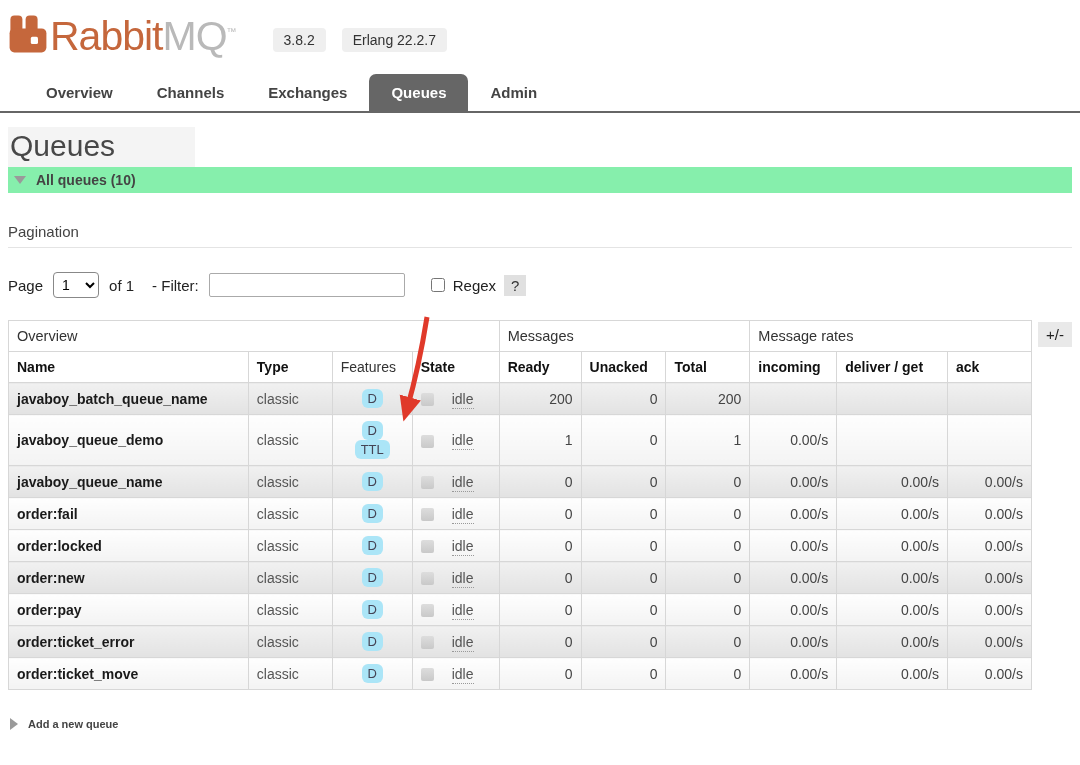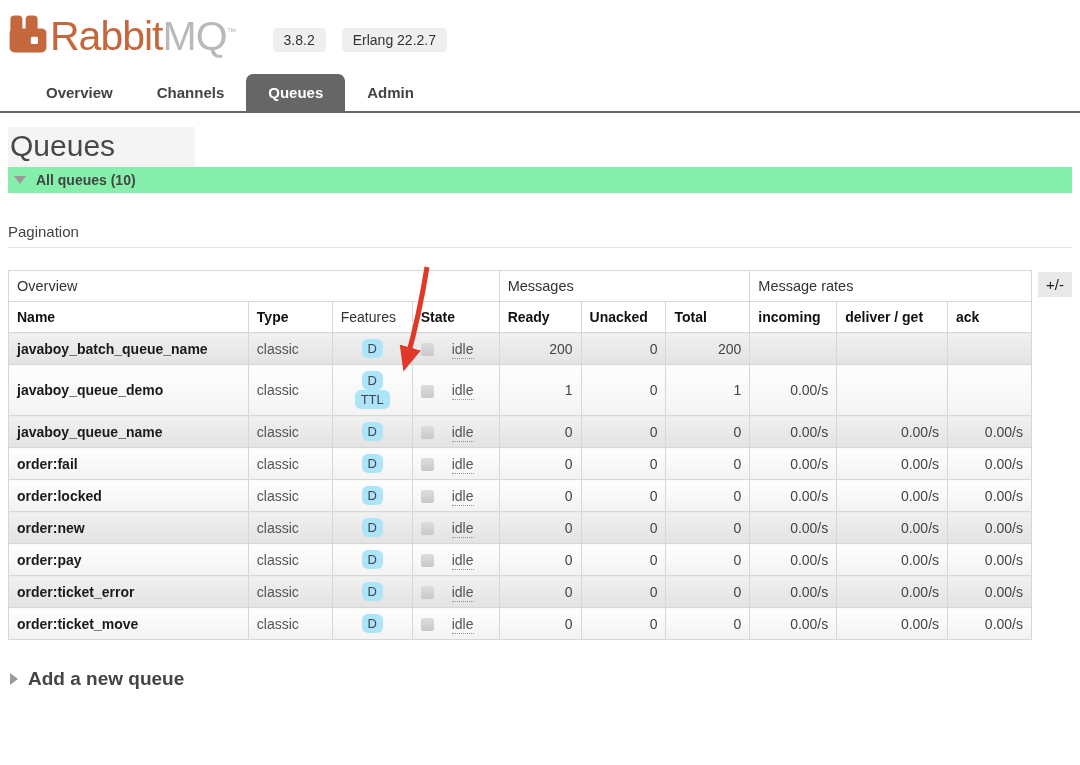--- a/index.html
+++ b/index.html
@@ -61,21 +61,21 @@
   td.c-state { white-space:nowrap; }
   .statebox { display:inline-block; width:13px; height:13px; border-radius:2px;
               background:linear-gradient(#ddd,#c9c9c9); vertical-align:middle; margin-right:18px; }
   .idle { color:#555; border-bottom:1px dotted #999; padding-bottom:1px; cursor:help; }
   td.num { text-align:right; color:#444; }
   .plusminus { position:absolute; right:0; top:2px; background:#e9e9e9; color:#222;
                padding:4px 8px; font-size:15px; border:none; cursor:pointer; }
   .arrow-svg { position:absolute; left:372px; top:-8px; width:60px; height:130px;
                pointer-events:none; z-index:5; }
   
-  .addq { margin-top:28px; font-weight:bold; font-size:19px; color:#444;
+  .addq { margin-top:28px; font-weight:bold; font-size:11px; color:#444;
           display:flex; align-items:center; gap:10px; cursor:pointer; padding-left:2px; }
 </style>
 </head>
 <body>
 
 <div class="hdr">
   <div class="logo">
     <svg viewBox="0 0 100 100">
       <rect x="6" y="4" width="30" height="66" rx="10" fill="#c5673c"></rect>
       <rect x="44" y="4" width="30" height="50" rx="10" fill="#c5673c"></rect>
@@ -86,35 +86,48 @@
   </div>
   <div class="pills">
     <span class="pill">3.8.2</span>
     <span class="pill">Erlang 22.2.7</span>
   </div>
 </div>
 
 <ul class="tabs">
   <li class="tab">Overview</li>
   <li class="tab">Channels</li>
+  <li class="tab">Exchanges</li>
   <li class="tab active">Queues</li>
   <li class="tab">Admin</li>
 </ul>
 
 <div class="main">
 
   <h1>Queues</h1>
 
   <div class="section-bar">
     <span class="tri down"></span>
     <span>All queues (10)</span>
   </div>
 
   <div class="pag-head">Pagination</div>
 
+  <div class="pag-row">
+    <span>Page</span>
+    <select>
+      <option>1</option>
+    </select>
+    <span>of 1</span>
+    <span style="margin-left:18px">- Filter:</span>
+    <input class="filter-input" type="text" value="" style="">
+    <input type="checkbox" style="">
+    <span class="regex-lbl">Regex</span>
+    <span class="help">?</span>
+  </div>
 
   
   <div class="tablewrap">
     <table>
       <thead>
         <tr class="grp">
           <th colspan="4">Overview</th>
           <th colspan="3">Messages</th>
           <th colspan="3">Message rates</th>
         </tr>

